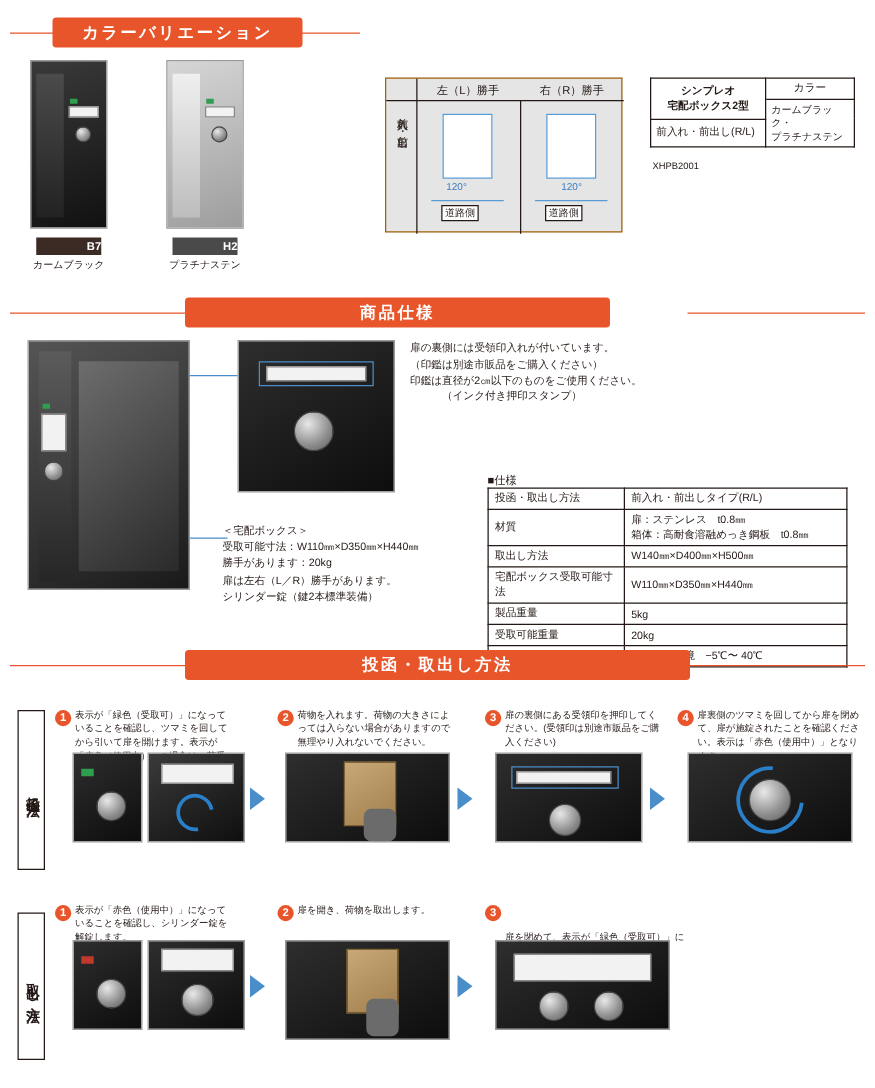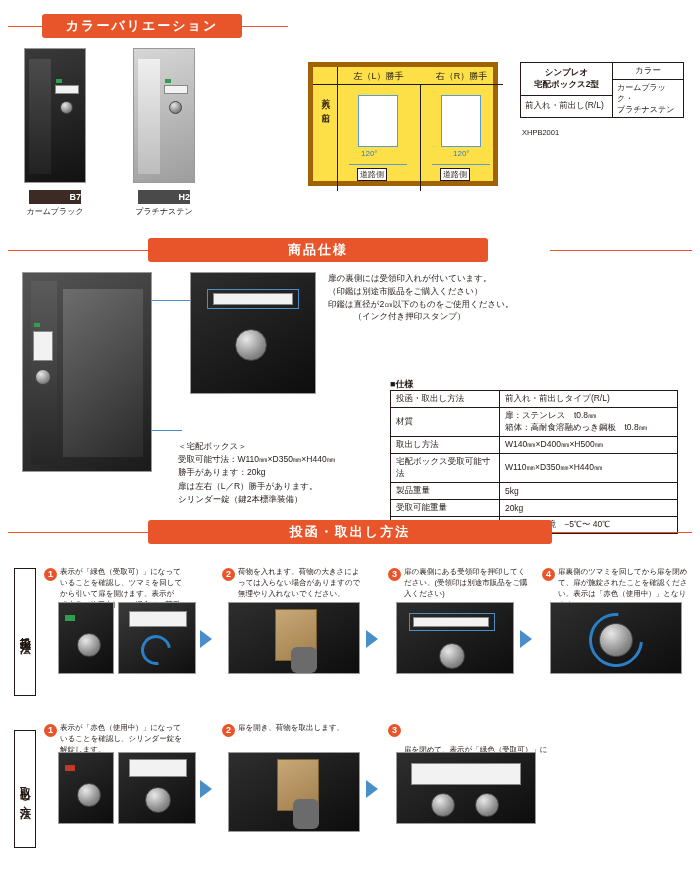--- a/index.html
+++ b/index.html
@@ -53,22 +53,22 @@
     position: absolute;
     width: 72px;
     font-size: 8px;
     text-align: center;
     color: #231815;
   }
 
   
   .dirbox {
     position: absolute;
-    border: 5px solid #a16207;
-    background: #fde047;
+    border: 1px solid #a16207;
+    background: #e5e5e5;
   }
   .dirbox .cell-head {
     position: absolute;
     font-size: 9px;
     text-align: center;
     color: #231815;
   }
   .vline { position: absolute; background: #231815; width: 1px; }
   .hline { position: absolute; background: #231815; height: 1px; }
   .vlabel {
@@ -125,21 +125,21 @@
   }
   .callout-label {
     position: absolute;
     font-size: 8.5px;
     line-height: 1.55;
     color: #231815;
   }
   .spec-title {
     position: absolute;
     font-size: 9px;
-    font-weight: bold;
+    font-weight: normal;
     color: #231815;
   }
   .spec-table {
     position: absolute;
     border-collapse: collapse;
     font-size: 8.5px;
   }
   .spec-table td {
     border: 1px solid #231815;
     padding: 2px 5px;
@@ -320,21 +320,21 @@
   <div class="leaderline" style="left:152px; top:300px; width:38px; height:1px;"></div>
   <div class="leaderline" style="left:152px; top:430px; width:30px; height:1px;"></div>
 
   <div class="note-text" style="left:328px; top:272px; width:300px;">
     <div>扉の裏側には受領印入れが付いています。</div>
     <div>（印鑑は別途市販品をご購入ください）</div>
     <div>印鑑は直径が2㎝以下のものをご使用ください。</div>
     <div>　　　（インク付き押印スタンプ）</div>
   </div>
 
-  <div class="callout-label" style="left:178px; top:440px; width:170px;">
+  <div class="callout-label" style="left:178px; top:418px; width:170px;">
     <div>＜宅配ボックス＞</div>
     <div>受取可能寸法：W110㎜×D350㎜×H440㎜</div>
     <div>勝手があります：20kg</div>
     <div>扉は左右（L／R）勝手があります。</div>
     <div>シリンダー錠（鍵2本標準装備）</div>
   </div>
 
   <div class="spec-title" style="left:390px; top:378px;">■仕様</div>
 
   <table class="spec-table" style="left:390px; top:390px; width:288px;">

